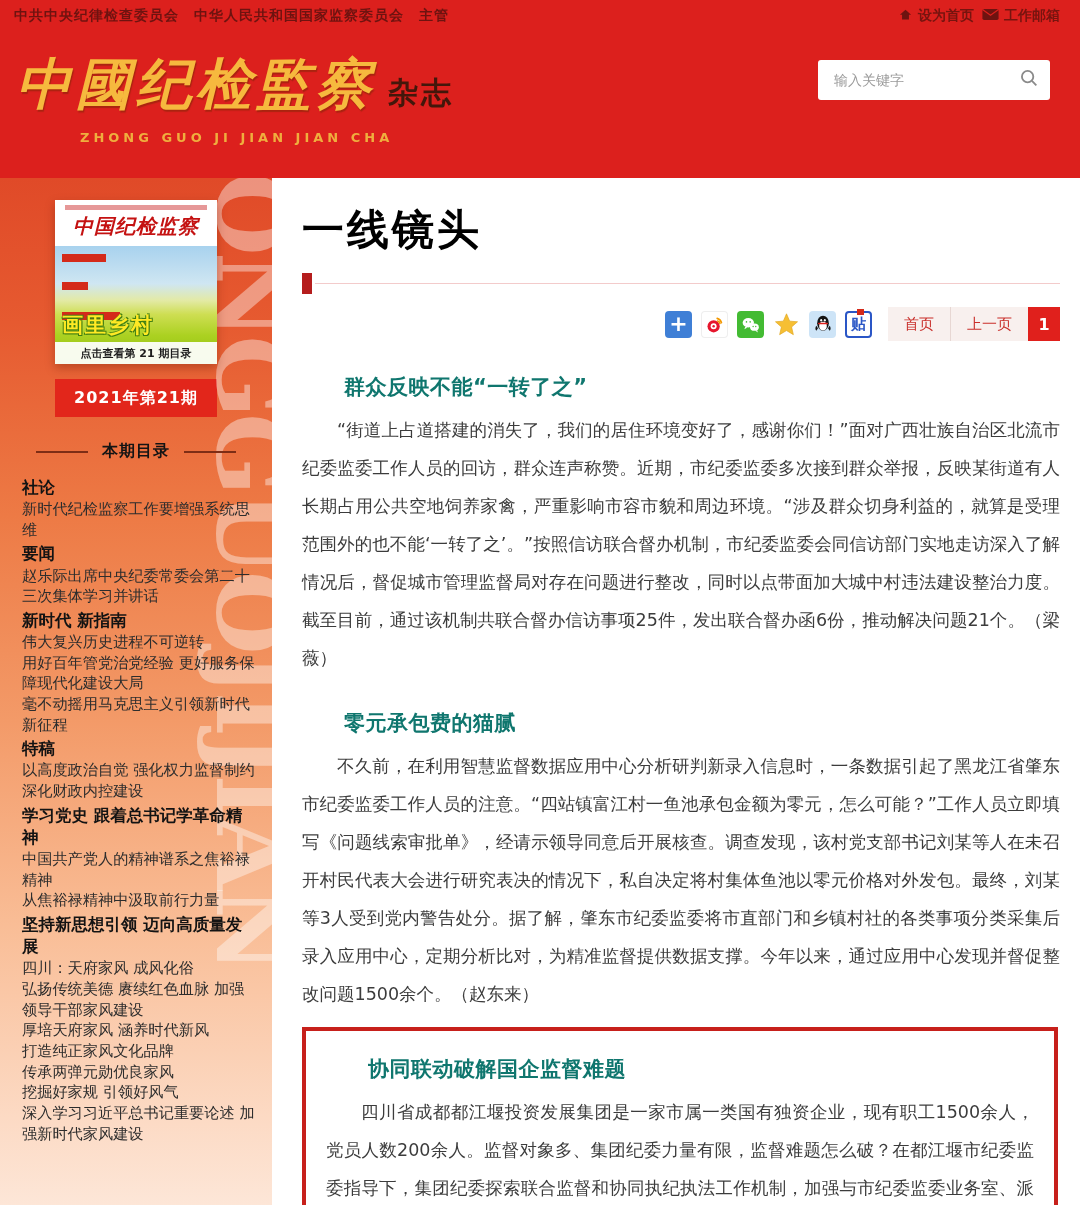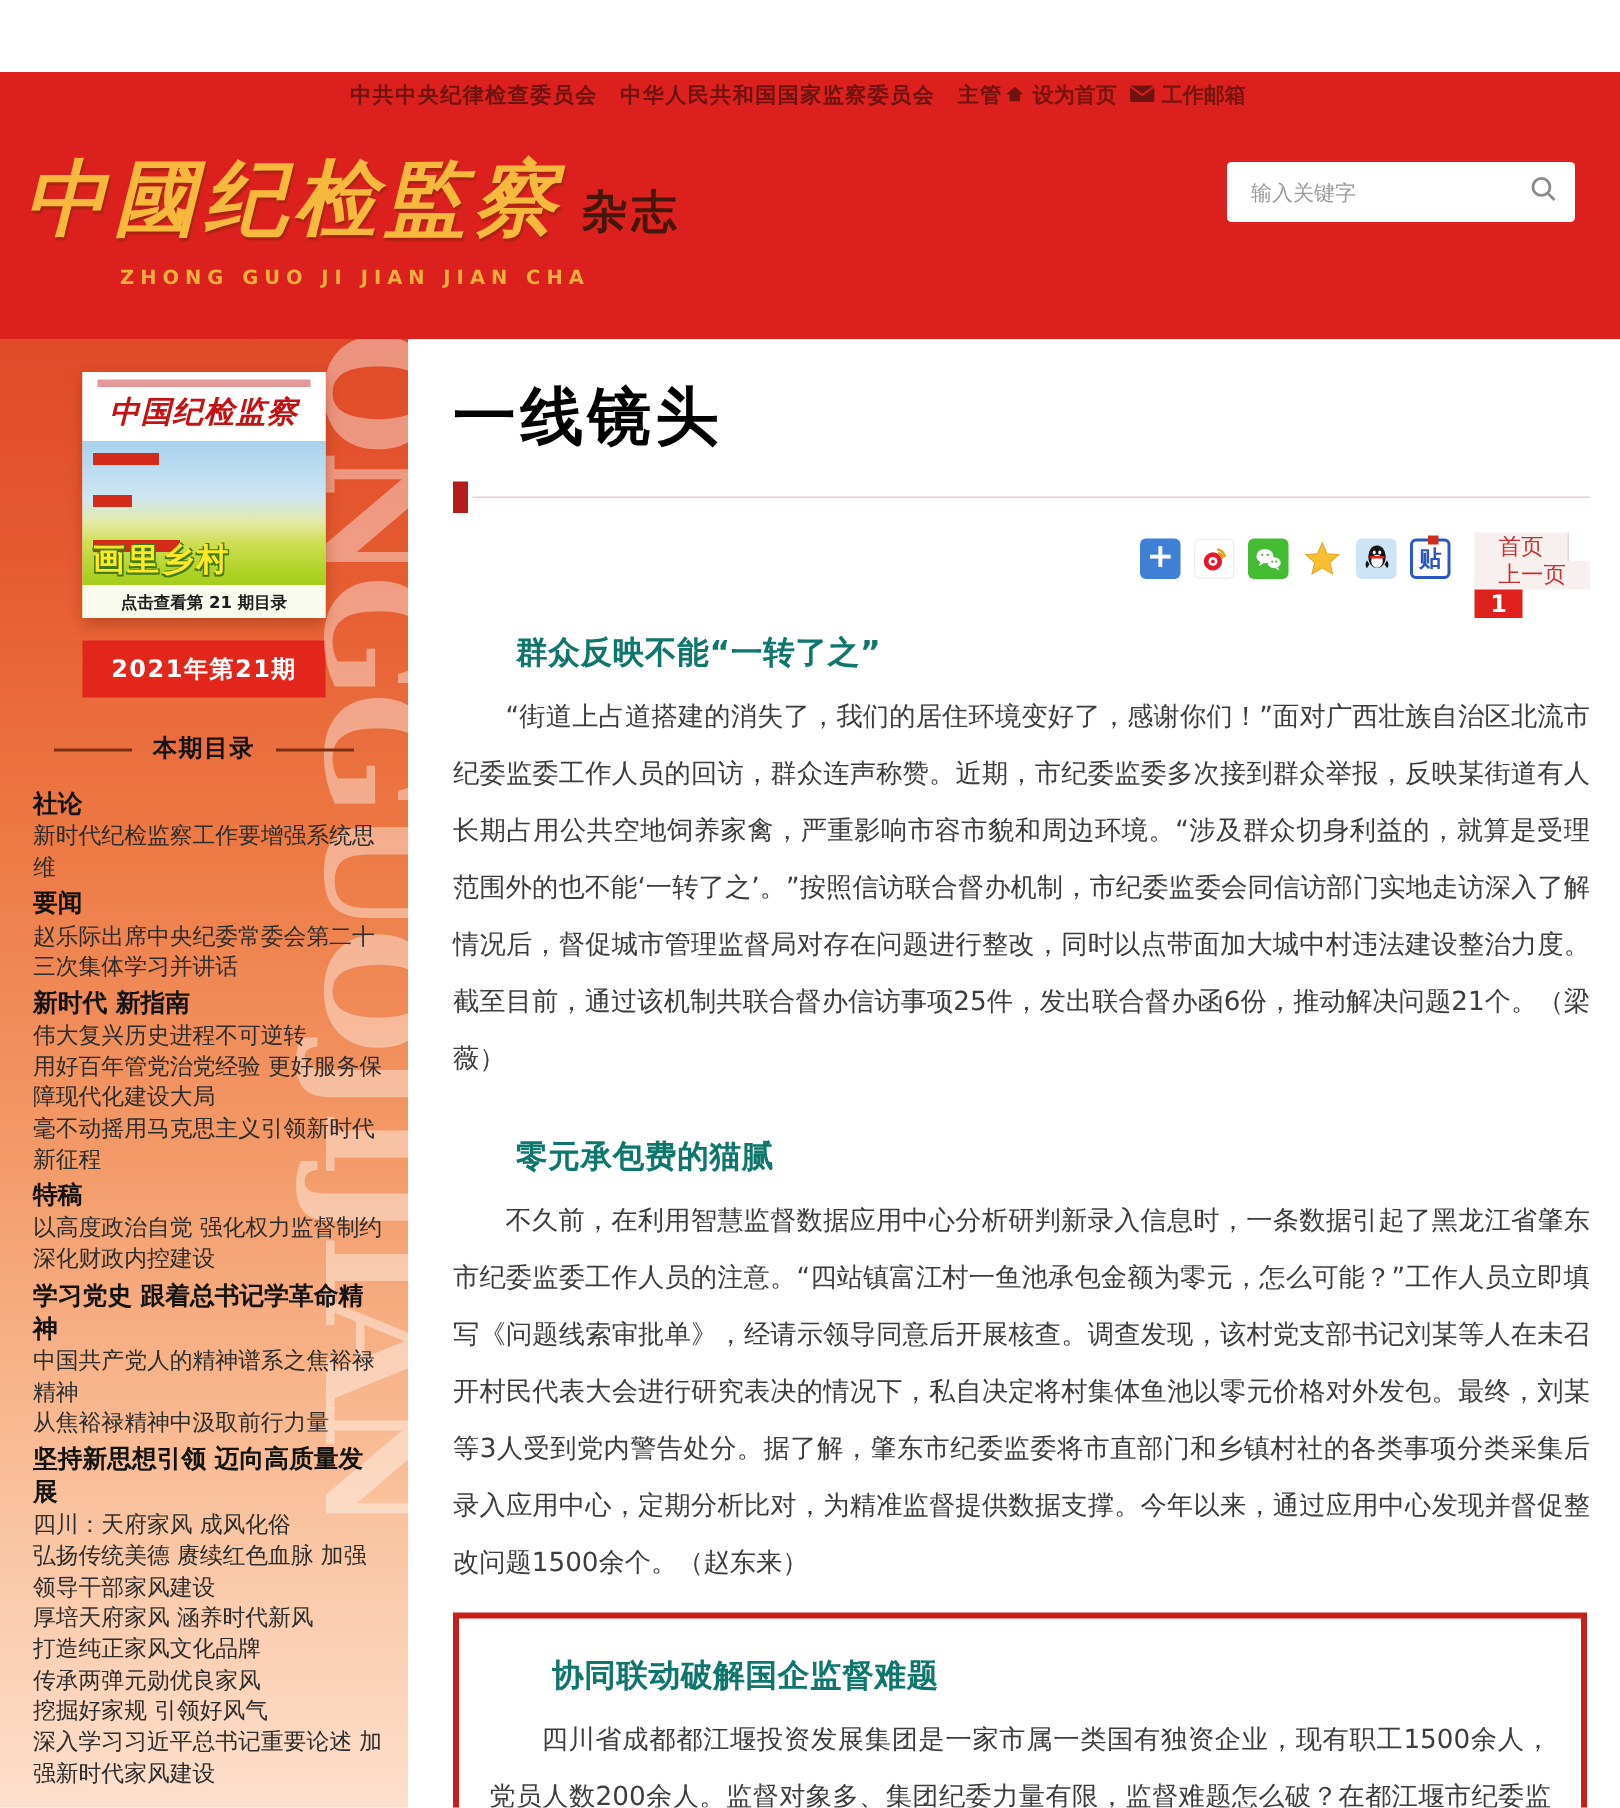--- a/index.html
+++ b/index.html
@@ -4,21 +4,21 @@
 <style>
   * { box-sizing: border-box; }
   html,body { margin:0; padding:0; }
   body {
     width:1080px; height:1205px; overflow:hidden; background:#fff;
     font-family:"DejaVu Sans","Liberation Sans",sans-serif; position:relative;
   }
   
   .topbar {
     height:32px; background:#dc201d; display:flex; align-items:center;
-    justify-content:center; padding:0 20px 0 4px;margin-top:48px;
+    justify-content:space-between; padding:0 20px 0 14px;
   }
   .topbar-left { color:#6e1310; font-size:14px; font-weight:bold; letter-spacing:1px; }
   .topbar-right { display:flex; align-items:center; gap:8px; }
   .topbar-link { display:flex; align-items:center; gap:5px; color:#77140f; font-size:14px; font-weight:bold; cursor:pointer; }
   
   .banner { height:146px; background:#dc201d; position:relative; }
   .logo-block { position:absolute; left:16px; top:16px; }
   .logo-row { display:flex; align-items:baseline; }
   .logo-main {
     font-family:"DejaVu Serif","Liberation Serif",serif; font-style:italic; font-weight:bold;
@@ -88,21 +88,21 @@
   .toolbar { display:flex; justify-content:flex-end; align-items:center; margin-top:13px; }
   .icons { display:flex; gap:9px; align-items:center; margin-right:16px; }
   .sicon { width:27px; height:27px; border-radius:4px; display:flex; align-items:center; justify-content:center; cursor:pointer; }
   .sicon-plus { background:#3f7fd6; color:#fff; font-size:22px; font-weight:bold; line-height:1; }
   .sicon-weibo { background:#fff; box-shadow:0 0 0 1px #eee inset; }
   .sicon-wechat { background:#43bb33; }
   .sicon-qzone { background:transparent; }
   .sicon-qq { background:#cde4f7; }
   .sicon-tieba { background:#fff; border:2px solid #2a56c6; color:#2a56c6; font-size:15px; font-weight:bold; position:relative; }
   .sicon-tieba::before { content:""; position:absolute; top:-4px; left:10px; width:7px; height:6px; background:#d42a1a; }
-  .pager { display:flex; align-items:flex-start; height:34px;flex-direction:column; }
+  .pager { display:flex; align-items:center; height:34px; }
   .pager-cell {
     background:#f8f0ee; color:#c9302c; font-size:15px; padding:0 16px; height:34px;
     display:flex; align-items:center; cursor:pointer;
   }
   .pager-cell.first { border-right:1px solid #e7d7d3; }
   .pager-current {
     width:32px; height:34px; background:#e0201c; color:#fff; display:flex; align-items:center;
     justify-content:center; font-weight:bold; font-size:16px;
   }
   

